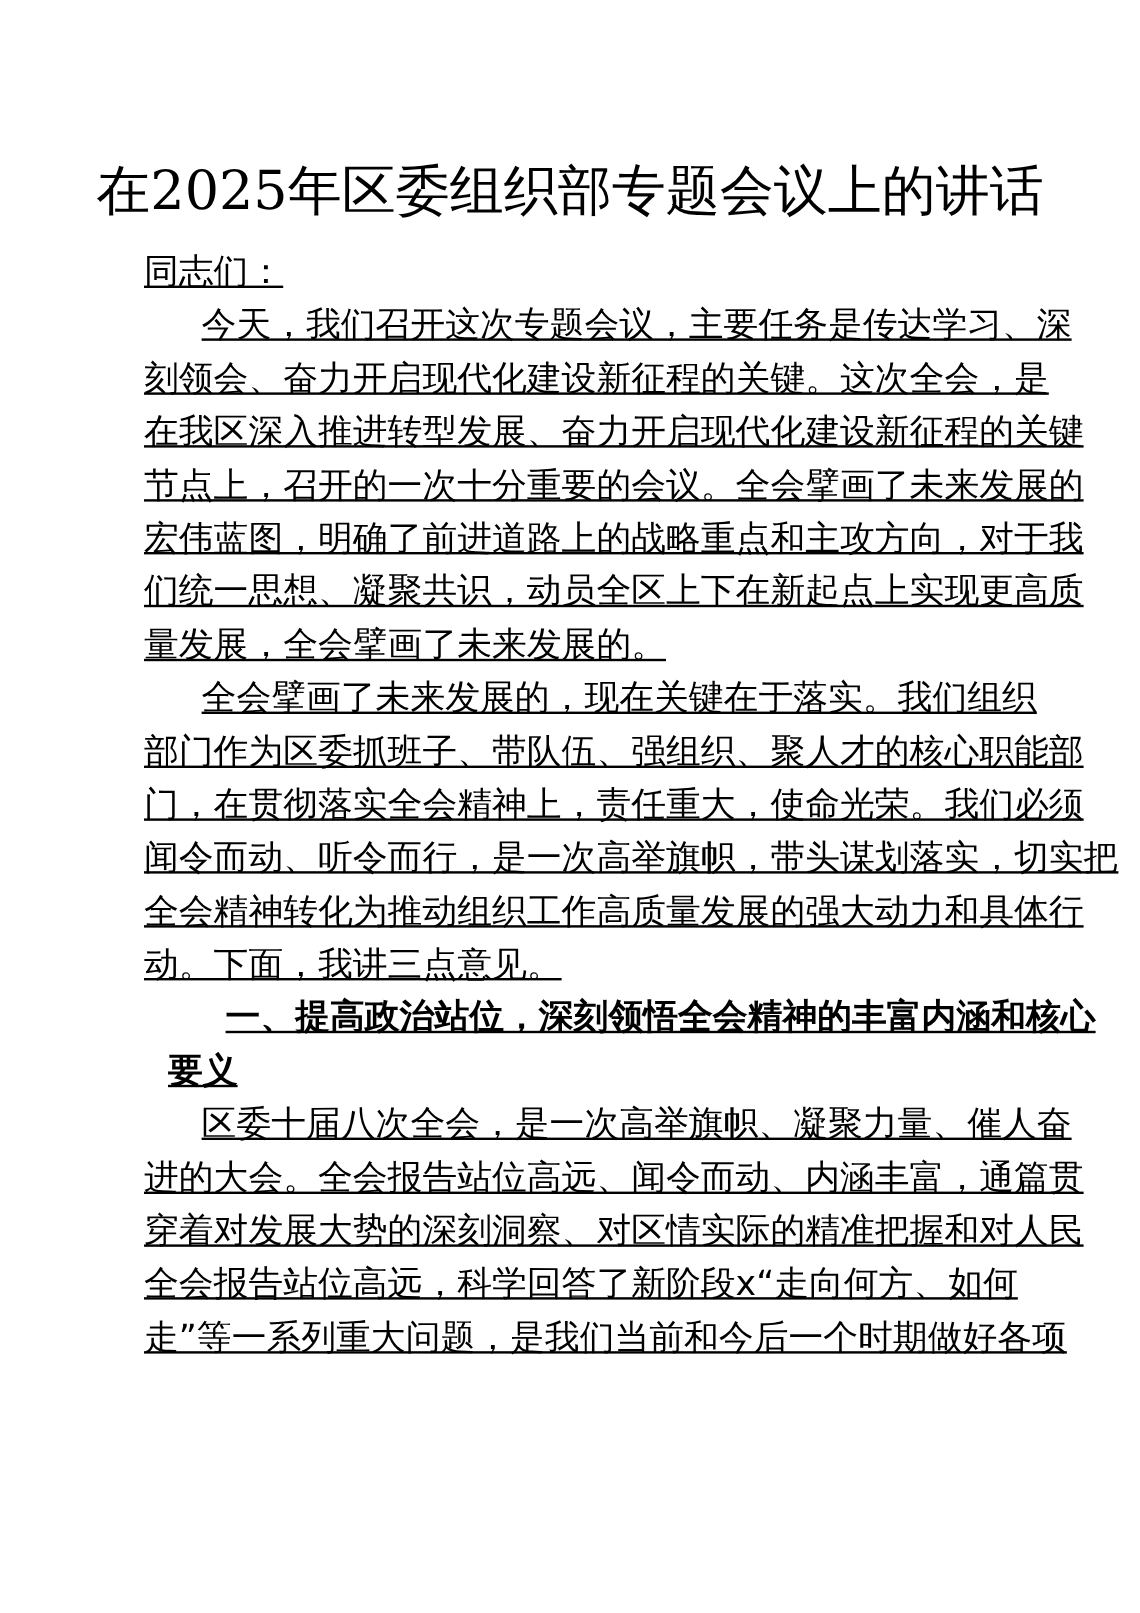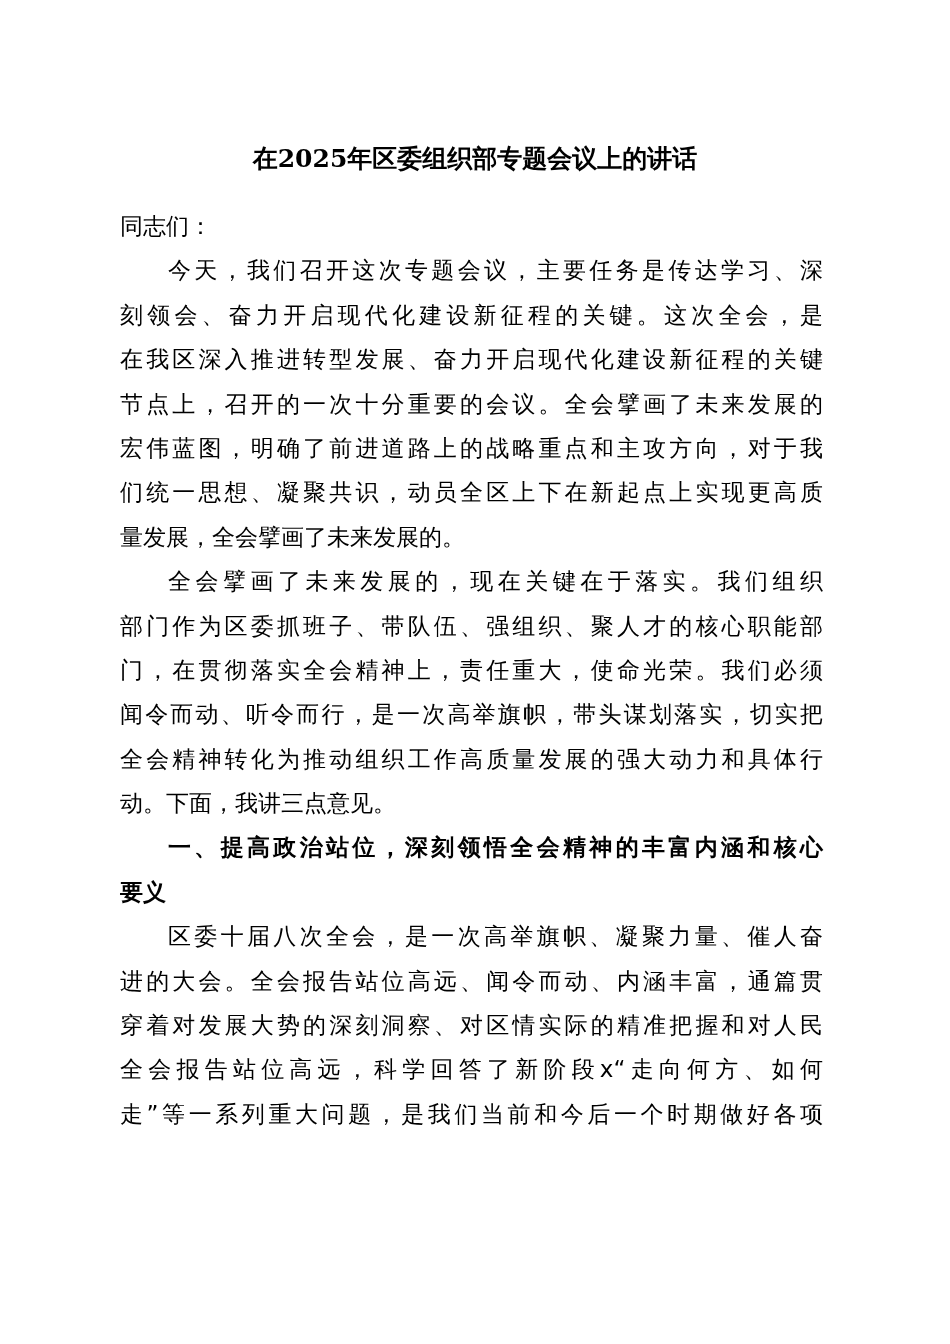--- a/index.html
+++ b/index.html
@@ -23,51 +23,53 @@
       height: 1344px;
       background: #ffffff;
     }
     .title {
       position: absolute;
       top: 136px;
       left: 0;
       width: 950px;
       text-align: center;
       font-family: "DejaVu Serif", "Liberation Serif", serif;
-      font-weight: bold;
-      font-size: 25px;
+      font-weight: normal;
+      font-size: 45px;
       line-height: 46px;
       letter-spacing: 0px;
       margin: 0;
     }
     .body {
       position: absolute;
       left: 120px;
       top: 204px;
       width: 703px;
     }
     .line {
       display: block;
       height: 44.4px;
       line-height: 44.4px;
-      font-size: 23px;
+      font-size: 29px;
       white-space: nowrap;
       text-align: justify;
       text-align-last: justify;
       font-family: "DejaVu Sans", "Liberation Sans", sans-serif;
       font-weight: normal;
+      text-decoration: underline;
     }
     .line.last {
       text-align-last: left;
     }
     .line.indent {
       padding-left: 48px;
     }
     .line.heading {
       font-weight: bold;
+      margin-left: 20px;
     }
     .salutation {
       text-align-last: left;
     }
   </style>
 </head>
 <body>
 
 <div class="page">
   <h1 class="title">在2025年区委组织部专题会议上的讲话</h1>

